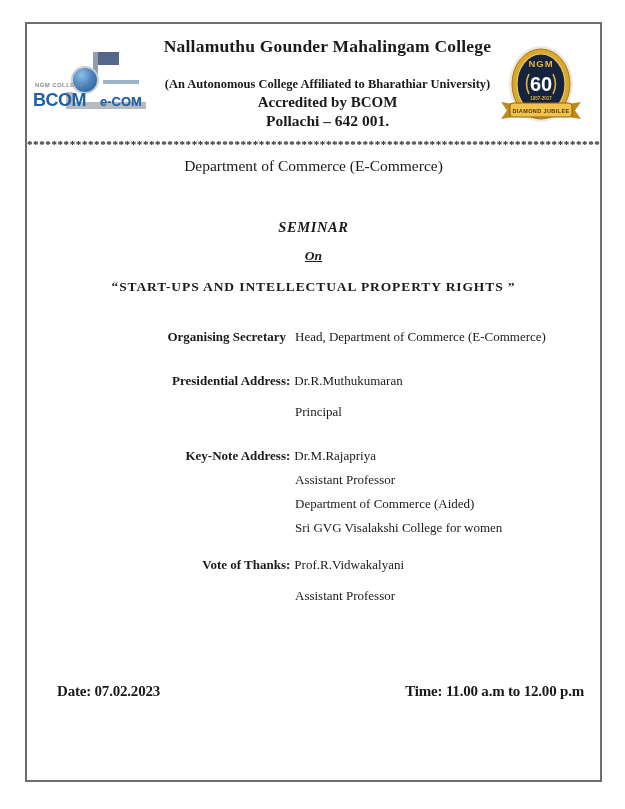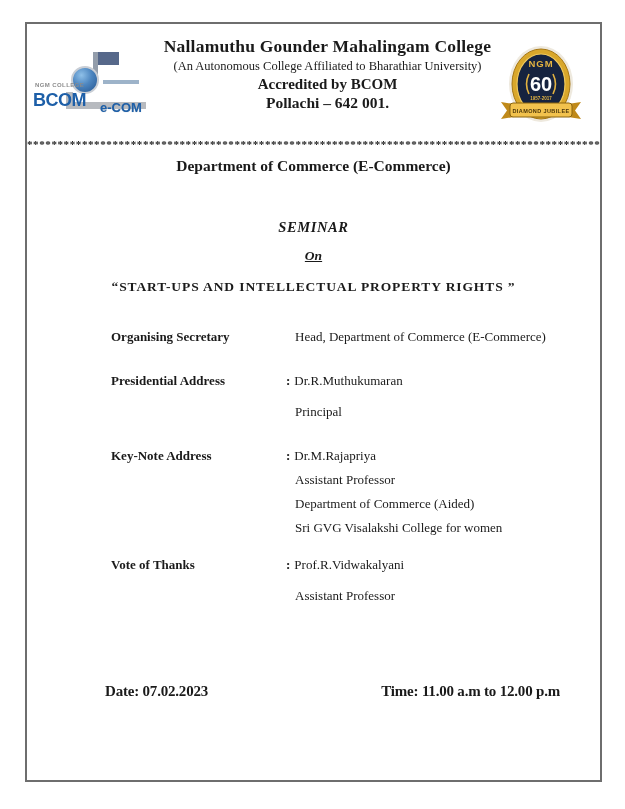--- a/index.html
+++ b/index.html
@@ -6,68 +6,68 @@
   html,body { background:#ffffff; }
   body { width:625px; height:809px; position:relative; font-family:"Liberation Serif","DejaVu Serif",serif; color:#1a1a1a; }
   .doc {
     position:absolute; left:25px; top:22px; width:577px; height:760px;
     border:2px solid #6e6e6e; background:#ffffff; overflow:hidden;
   }
   
   .header { display:flex; align-items:flex-start; padding:8px 6px 0 6px; }
   .header-text { flex:1; text-align:center; padding-top:4px; }
   .college-name { font-size:17.5px; font-weight:bold; letter-spacing:.2px; }
-  .affiliation { font-size:12.5px; font-weight:normal; margin-top:2px; }
+  .affiliation { font-size:12.5px; font-weight:bold; margin-top:20px; }
   .accreditation { font-size:15px; font-weight:bold; margin-top:2px; }
   .location { font-size:15.5px; font-weight:bold; margin-top:1px; }
 
   
   .logo-left { position:relative; width:122px; height:70px; margin-top:20px; flex:0 0 auto; }
   .lg-flag { position:absolute; left:60px; top:0; width:26px; height:13px; background:#56688a; }
   .lg-pole { position:absolute; left:60px; top:0; width:5px; height:30px; background:#939dab; }
   .lg-globe { position:absolute; left:38px; top:14px; width:28px; height:28px; border-radius:50%;
     background:radial-gradient(circle at 35% 30%, #8fc0e8 0%, #4d86c0 45%, #23548f 100%);
     border:2px solid #c9ced5; }
   .lg-tagline { position:absolute; left:70px; top:28px; width:36px; height:4px; background:#9db3c9; }
   .lg-lbar-v { position:absolute; left:33px; top:40px; width:7px; height:17px; background:#b7babf; }
   .lg-lbar-h { position:absolute; left:33px; top:50px; width:80px; height:7px; background:#b7babf; }
   .lg-college { position:absolute; left:2px; top:30px; font-family:"Liberation Sans","DejaVu Sans",sans-serif;
     font-size:6px; font-weight:bold; color:#8b8b8b; letter-spacing:.4px; }
   .lg-bcom { position:absolute; left:0; top:38px; font-family:"Liberation Sans","DejaVu Sans",sans-serif;
     font-size:18px; font-weight:bold; color:#1d5fa8; letter-spacing:-.5px;text-align:right; }
-  .lg-ecom { position:absolute; left:67px; top:48px; font-family:"Liberation Sans","DejaVu Sans",sans-serif;
+  .lg-ecom { position:absolute; left:67px; top:42px; font-family:"Liberation Sans","DejaVu Sans",sans-serif;
     font-size:13px; font-weight:bold; color:#1d5fa8; text-shadow:0 0 1px #9aa7b5; }
 
   
   .badge { width:82px; height:94px; margin-top:10px; margin-right:12px; flex:0 0 auto; }
 
   
   .separator { white-space:nowrap; overflow:hidden; font-size:11px; font-weight:bold;
     letter-spacing:.6px; margin-top:2px; line-height:12px; }
 
-  .department { text-align:center; font-size:15.5px; font-weight:bold; margin-top:7px; }
+  .department { text-align:center; font-size:15.5px; font-weight:normal; margin-top:7px; }
 
   .event { text-align:center; margin-top:44px; }
   .event-type { font-size:14.5px; font-weight:bold; font-style:italic; letter-spacing:.6px; }
   .event-on { font-size:13.5px; font-weight:bold; font-style:italic; margin-top:12px;text-decoration:underline; }
   .event-title { font-size:13.5px; font-weight:bold; letter-spacing:.9px; margin-top:15px; }
 
   
   .details { margin-top:34px; font-size:13px; }
   .drow { display:flex; margin-bottom:13px; }
-  .dlabel { width:175px; margin-left:84px; font-weight:bold; flex:0 0 auto; }
+  .dlabel { width:175px; margin-left:84px; font-weight:bold; flex:0 0 auto;text-align:right; }
   .dvals { flex:1; }
   .vline { margin-bottom:15px; padding-left:9px; }
   .vline.first { padding-left:0; }
   .drow.compact .vline { margin-bottom:8px; }
   .colon { font-weight:bold; margin-right:4px; }
 
   
-  .datetime { display:flex; justify-content:space-between; padding:0 40px 0 30px; margin-top:64px;
-    font-size:15px; font-weight:bold; letter-spacing:-.2px;margin-left:48px; }
+  .datetime { display:flex; justify-content:space-between; padding:0 16px 0 30px; margin-top:64px;
+    font-size:15px; font-weight:bold; letter-spacing:-.2px; }
 </style>
 </head>
 <body>
 
 <div class="doc">
 
   <div class="header">
 
     <div class="logo-left">
       <div class="lg-flag"></div>

